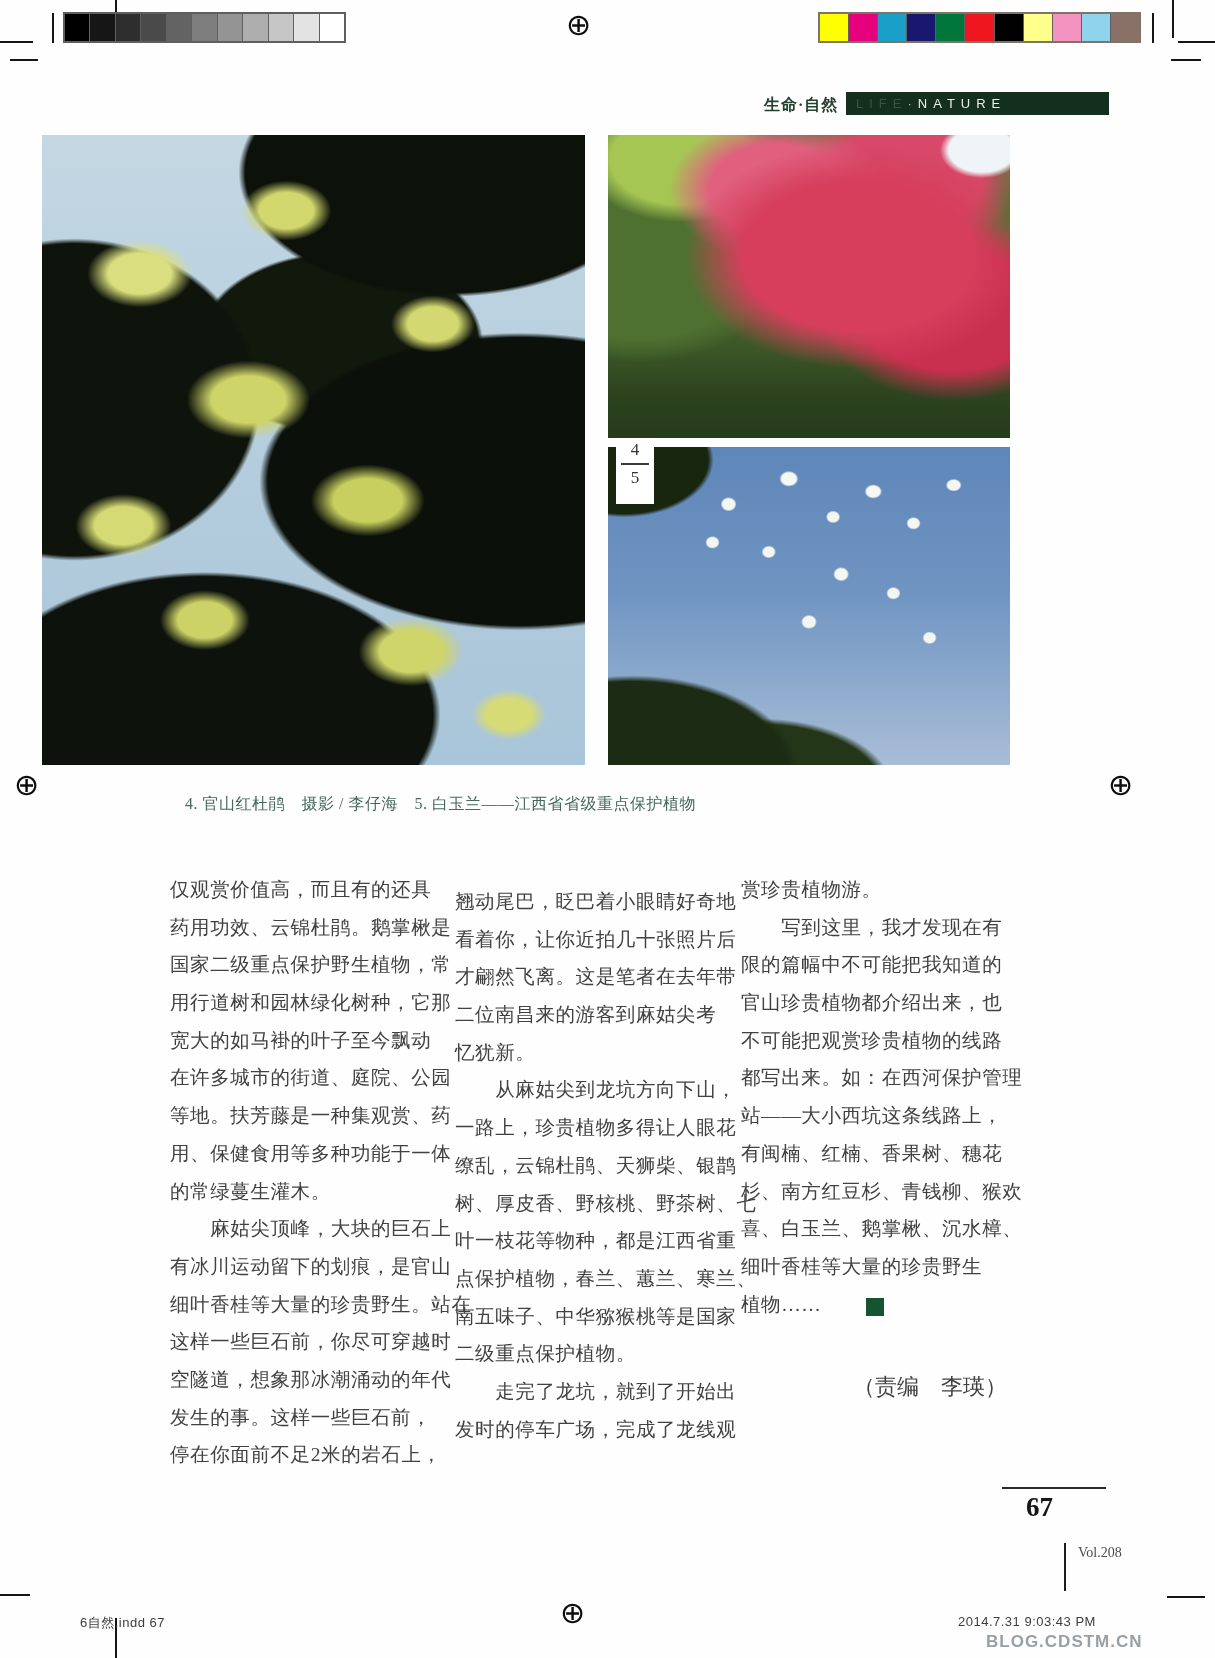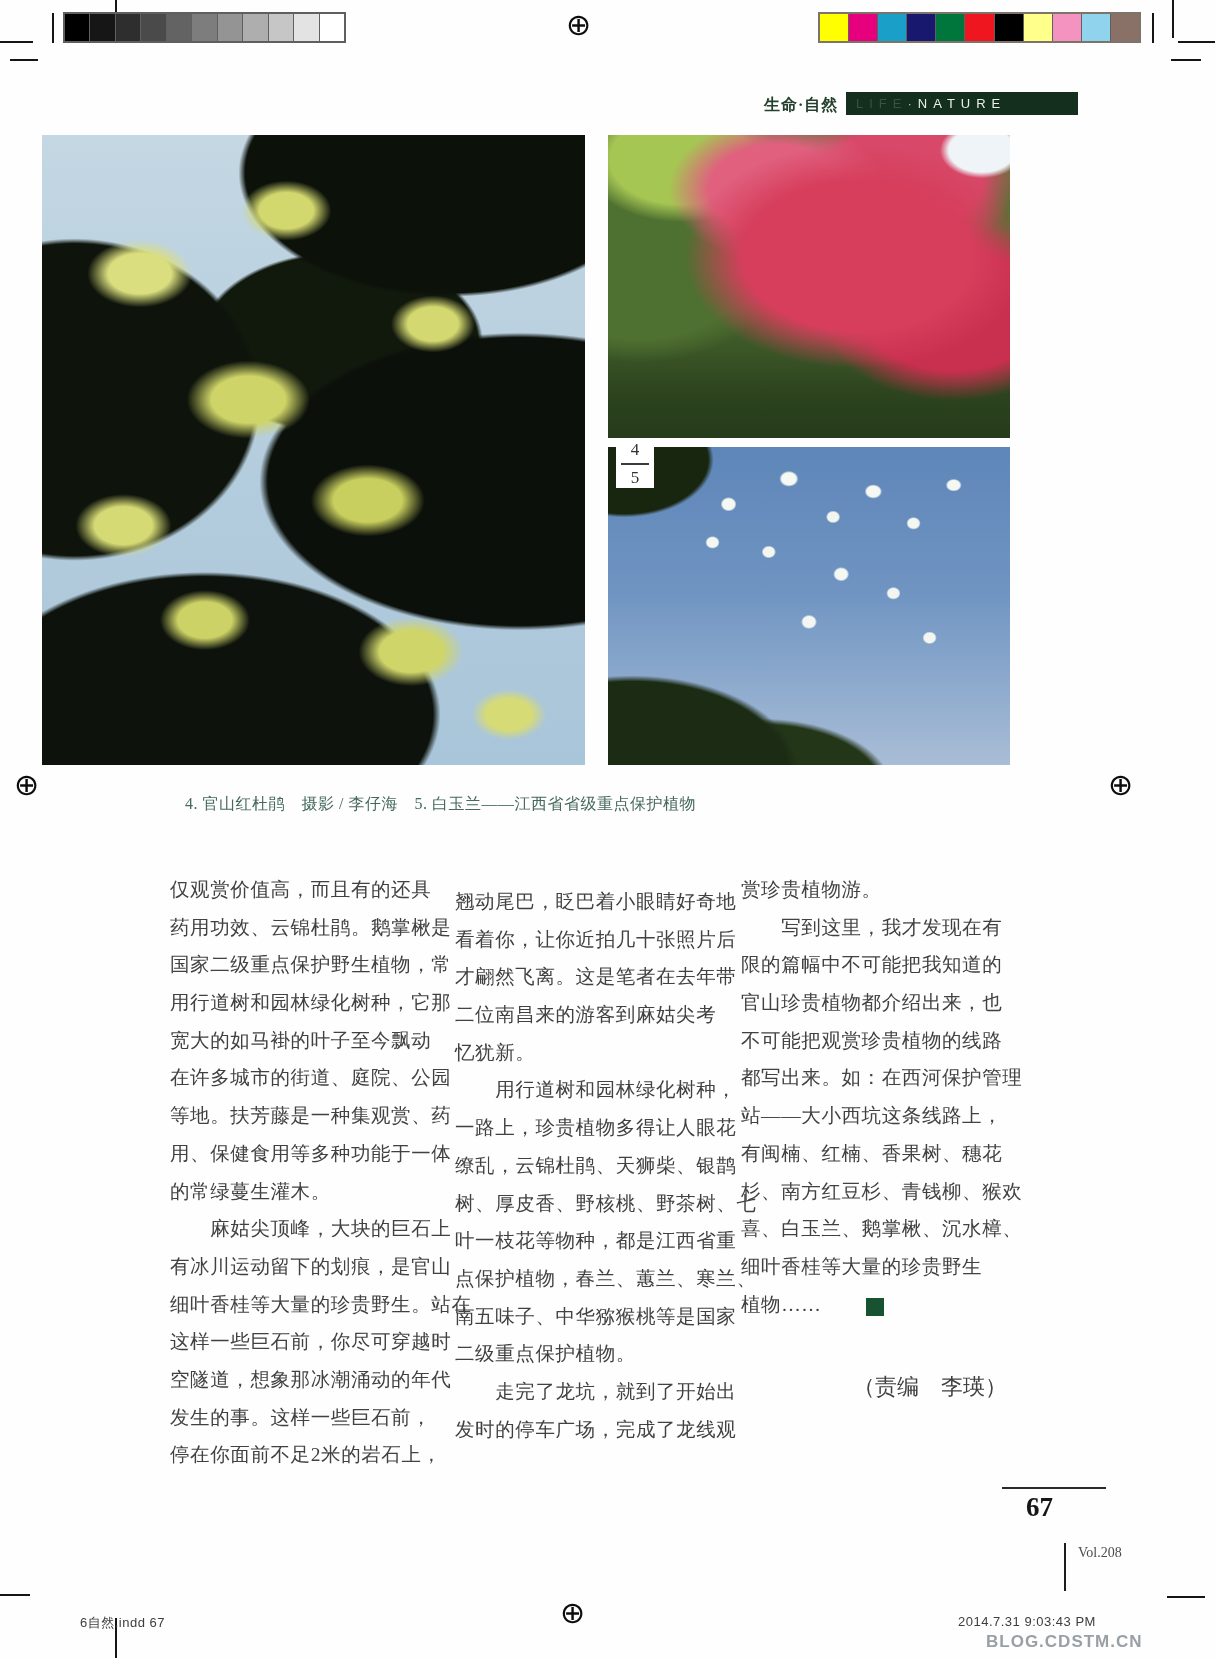--- a/index.html
+++ b/index.html
@@ -12,21 +12,21 @@
   #graybar{left:63px;top:12px;width:283px;height:31px;}
   #colorbar{left:818px;top:12px;width:323px;height:31px;border-color:#7c7468;}
   .sw{flex:1;border-right:1px solid #606060;}
   .calib .sw:last-child{border-right:none;}
   .mk{position:absolute;background:#151515;}
   .reg{position:absolute;font-size:30px;line-height:1;color:#0c0c0c;font-family:"DejaVu Sans",sans-serif;}
 
   
   .hdr-cn{position:absolute;left:764px;top:95px;font-size:16px;font-weight:bold;
           color:#24412e;letter-spacing:1px;}
-  .hdr-banner{position:absolute;left:846px;top:92px;width:232px;height:23px;background:#142f1e;
+  .hdr-banner{position:absolute;left:846px;top:92px;width:263px;height:23px;background:#142f1e;
           display:flex;align-items:center;padding-left:10px;box-sizing:border-box;
           font-family:"Liberation Sans",sans-serif;font-size:13px;letter-spacing:6px;}
   .hdr-banner .life{color:#3a5244;}
   .hdr-banner .dot{color:#b9c6bb;}
   .hdr-banner .nature{color:#e9efe9;}
 
   
   .photo{position:absolute;}
   #photo-left{left:42px;top:135px;width:543px;height:630px;
     background:
@@ -69,21 +69,21 @@
       radial-gradient(9px 8px at 26% 30%, #f4f7f2 60%, rgba(244,247,242,0) 80%),
       radial-gradient(10px 9px at 50% 55%, #f4f6f2 60%, rgba(244,246,242,0) 80%),
       radial-gradient(9px 8px at 80% 60%, #f3f6f1 60%, rgba(243,246,241,0) 80%),
       radial-gradient(140px 90px at 4% 4%, #18260f 60%, rgba(24,38,15,0) 64%),
       radial-gradient(260px 150px at 6% 102%, #1c2c14 60%, rgba(28,44,20,0) 64%),
       radial-gradient(220px 120px at 38% 108%, #243618 55%, rgba(36,54,24,0) 60%),
       linear-gradient(180deg,#5e86b8 0%,#6f94c2 45%,#93aecf 80%,#a9bdd6 100%);}
 
   
   .fig-label{position:absolute;left:616px;top:438px;width:34px;background:#ffffff;
-             text-align:center;color:#333;font-size:17px;padding:2px 2px 0;}
+             text-align:center;color:#333;font-size:17px;padding:2px 2px 16px;}
   .fig-label .bar{height:2px;background:#3a3a3a;margin:3px 3px;}
 
   
   .caption{position:absolute;left:185px;top:794px;font-size:16px;color:#46695b;letter-spacing:0.5px;}
 
   
   .col{position:absolute;top:871px;width:285px;color:#414141;}
   #col1{left:170px;}
   #col2{left:455px;margin-top:12px;}
   #col3{left:741px;}
@@ -190,21 +190,21 @@
       <div class="bodyline">空隧道，想象那冰潮涌动的年代</div>
       <div class="bodyline">发生的事。这样一些巨石前，</div>
       <div class="bodyline">停在你面前不足2米的岩石上，</div>
     </div>
   <div class="col" id="col2">
       <div class="bodyline">翘动尾巴，眨巴着小眼睛好奇地</div>
       <div class="bodyline">看着你，让你近拍几十张照片后</div>
       <div class="bodyline">才翩然飞离。这是笔者在去年带</div>
       <div class="bodyline">二位南昌来的游客到麻姑尖考</div>
       <div class="bodyline">忆犹新。</div>
-      <div class="bodyline">　　用行道树和园林绿化树种，</div>
+      <div class="bodyline">　　从麻姑尖到龙坑方向下山，</div>
       <div class="bodyline">一路上，珍贵植物多得让人眼花</div>
       <div class="bodyline">缭乱，云锦杜鹃、天狮柴、银鹊</div>
       <div class="bodyline">树、厚皮香、野核桃、野茶树、七</div>
       <div class="bodyline">叶一枝花等物种，都是江西省重</div>
       <div class="bodyline">点保护植物，春兰、蕙兰、寒兰、</div>
       <div class="bodyline">南五味子、中华猕猴桃等是国家</div>
       <div class="bodyline">二级重点保护植物。</div>
       <div class="bodyline">　　走完了龙坑，就到了开始出</div>
       <div class="bodyline">发时的停车广场，完成了龙线观</div>
     </div>

